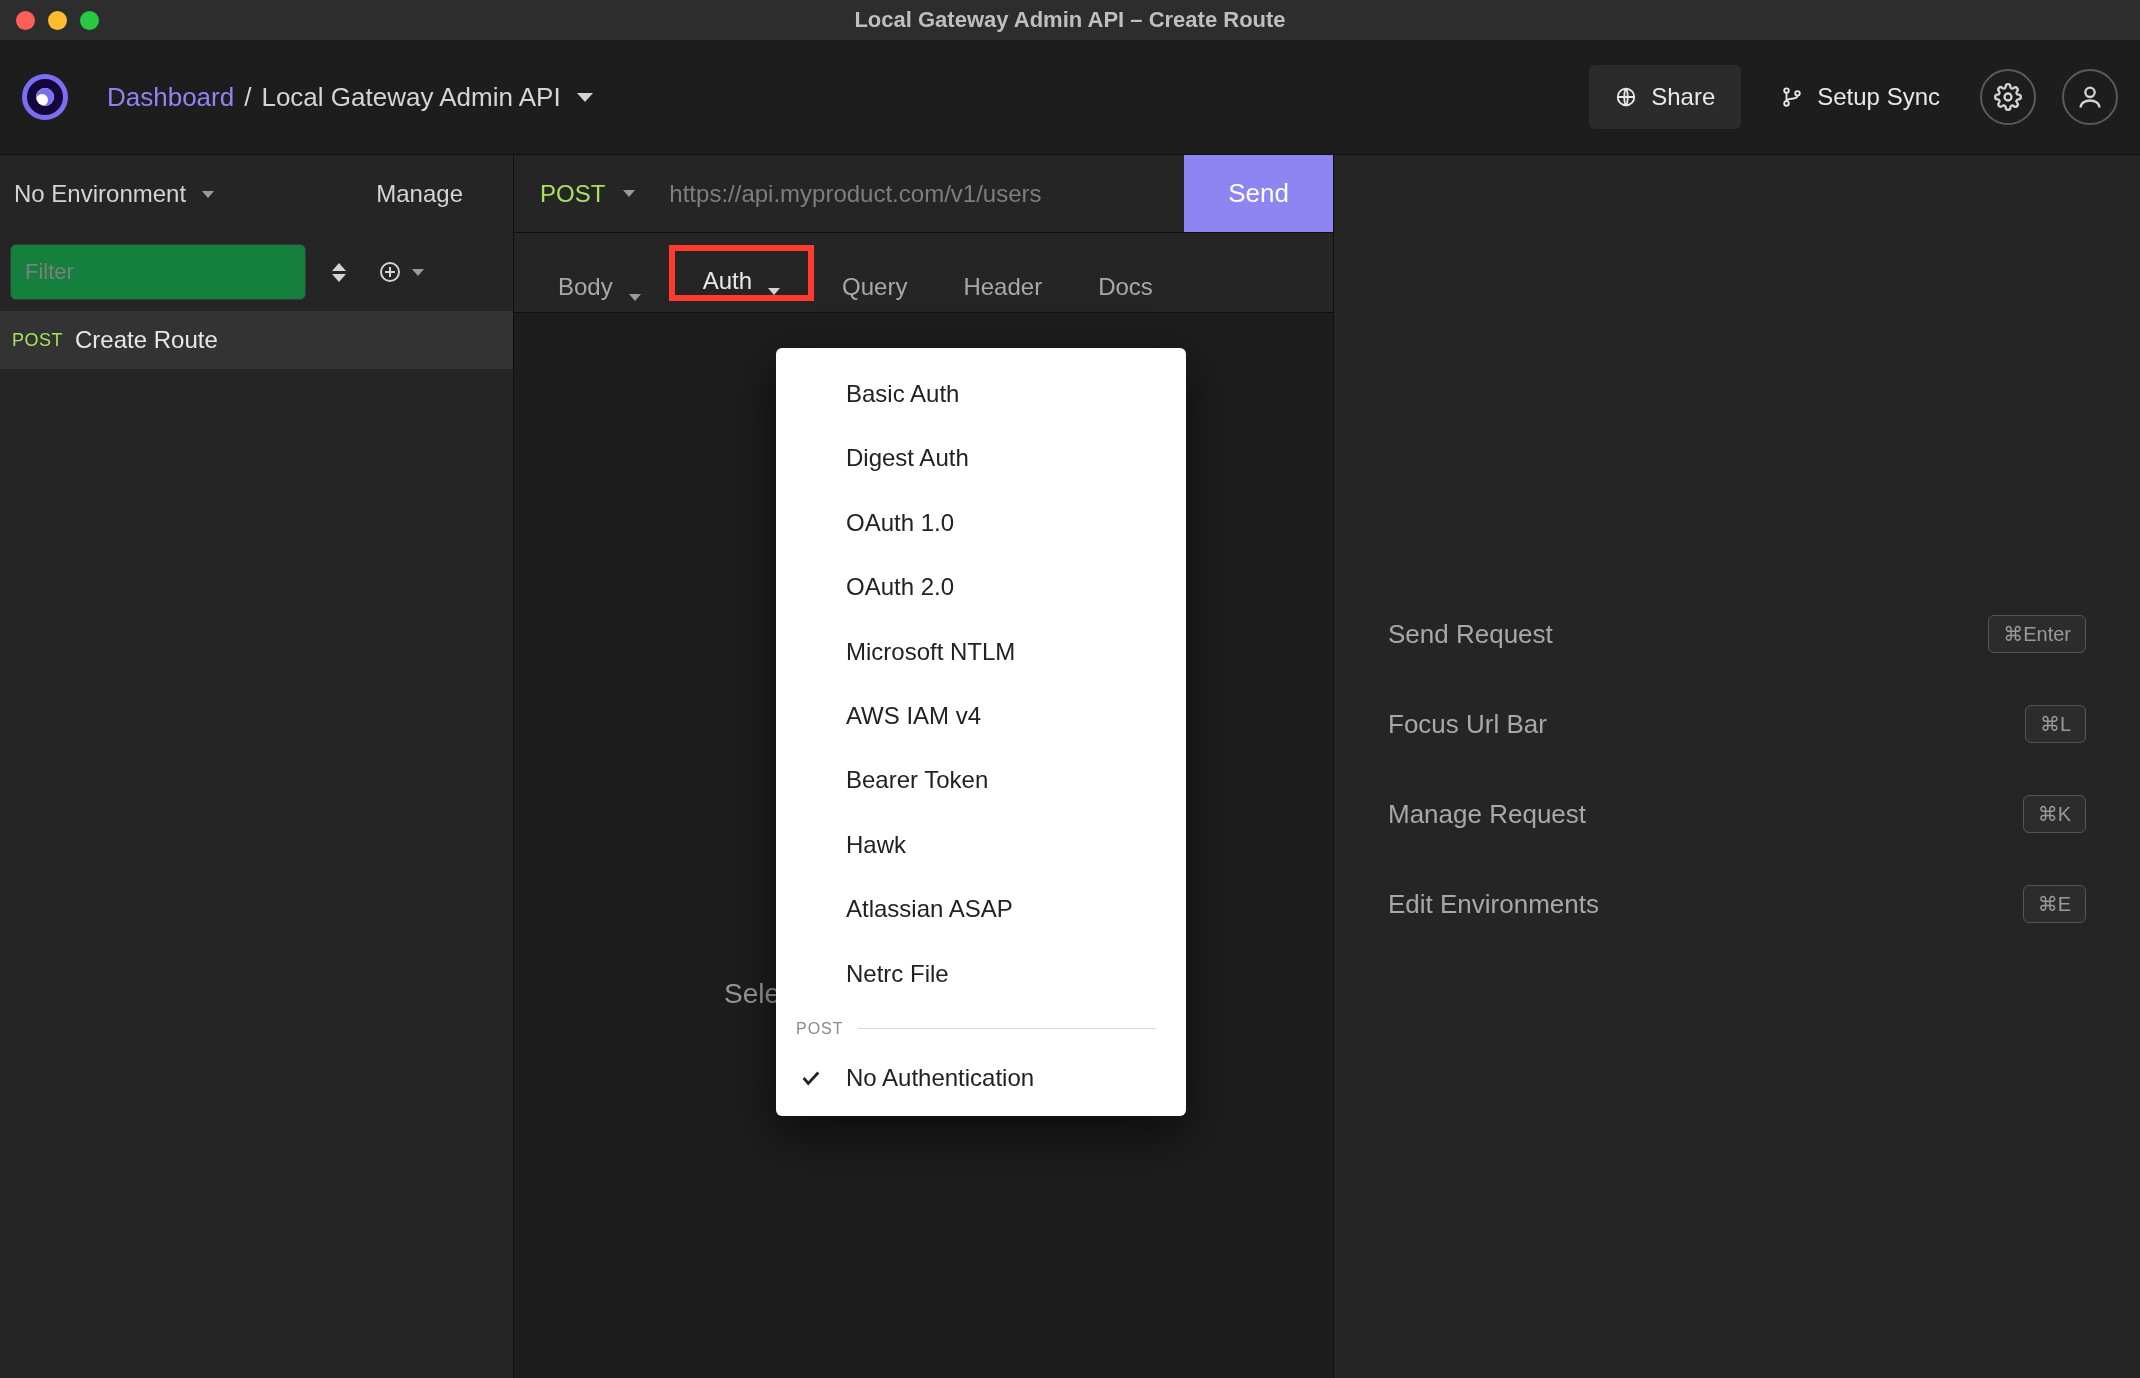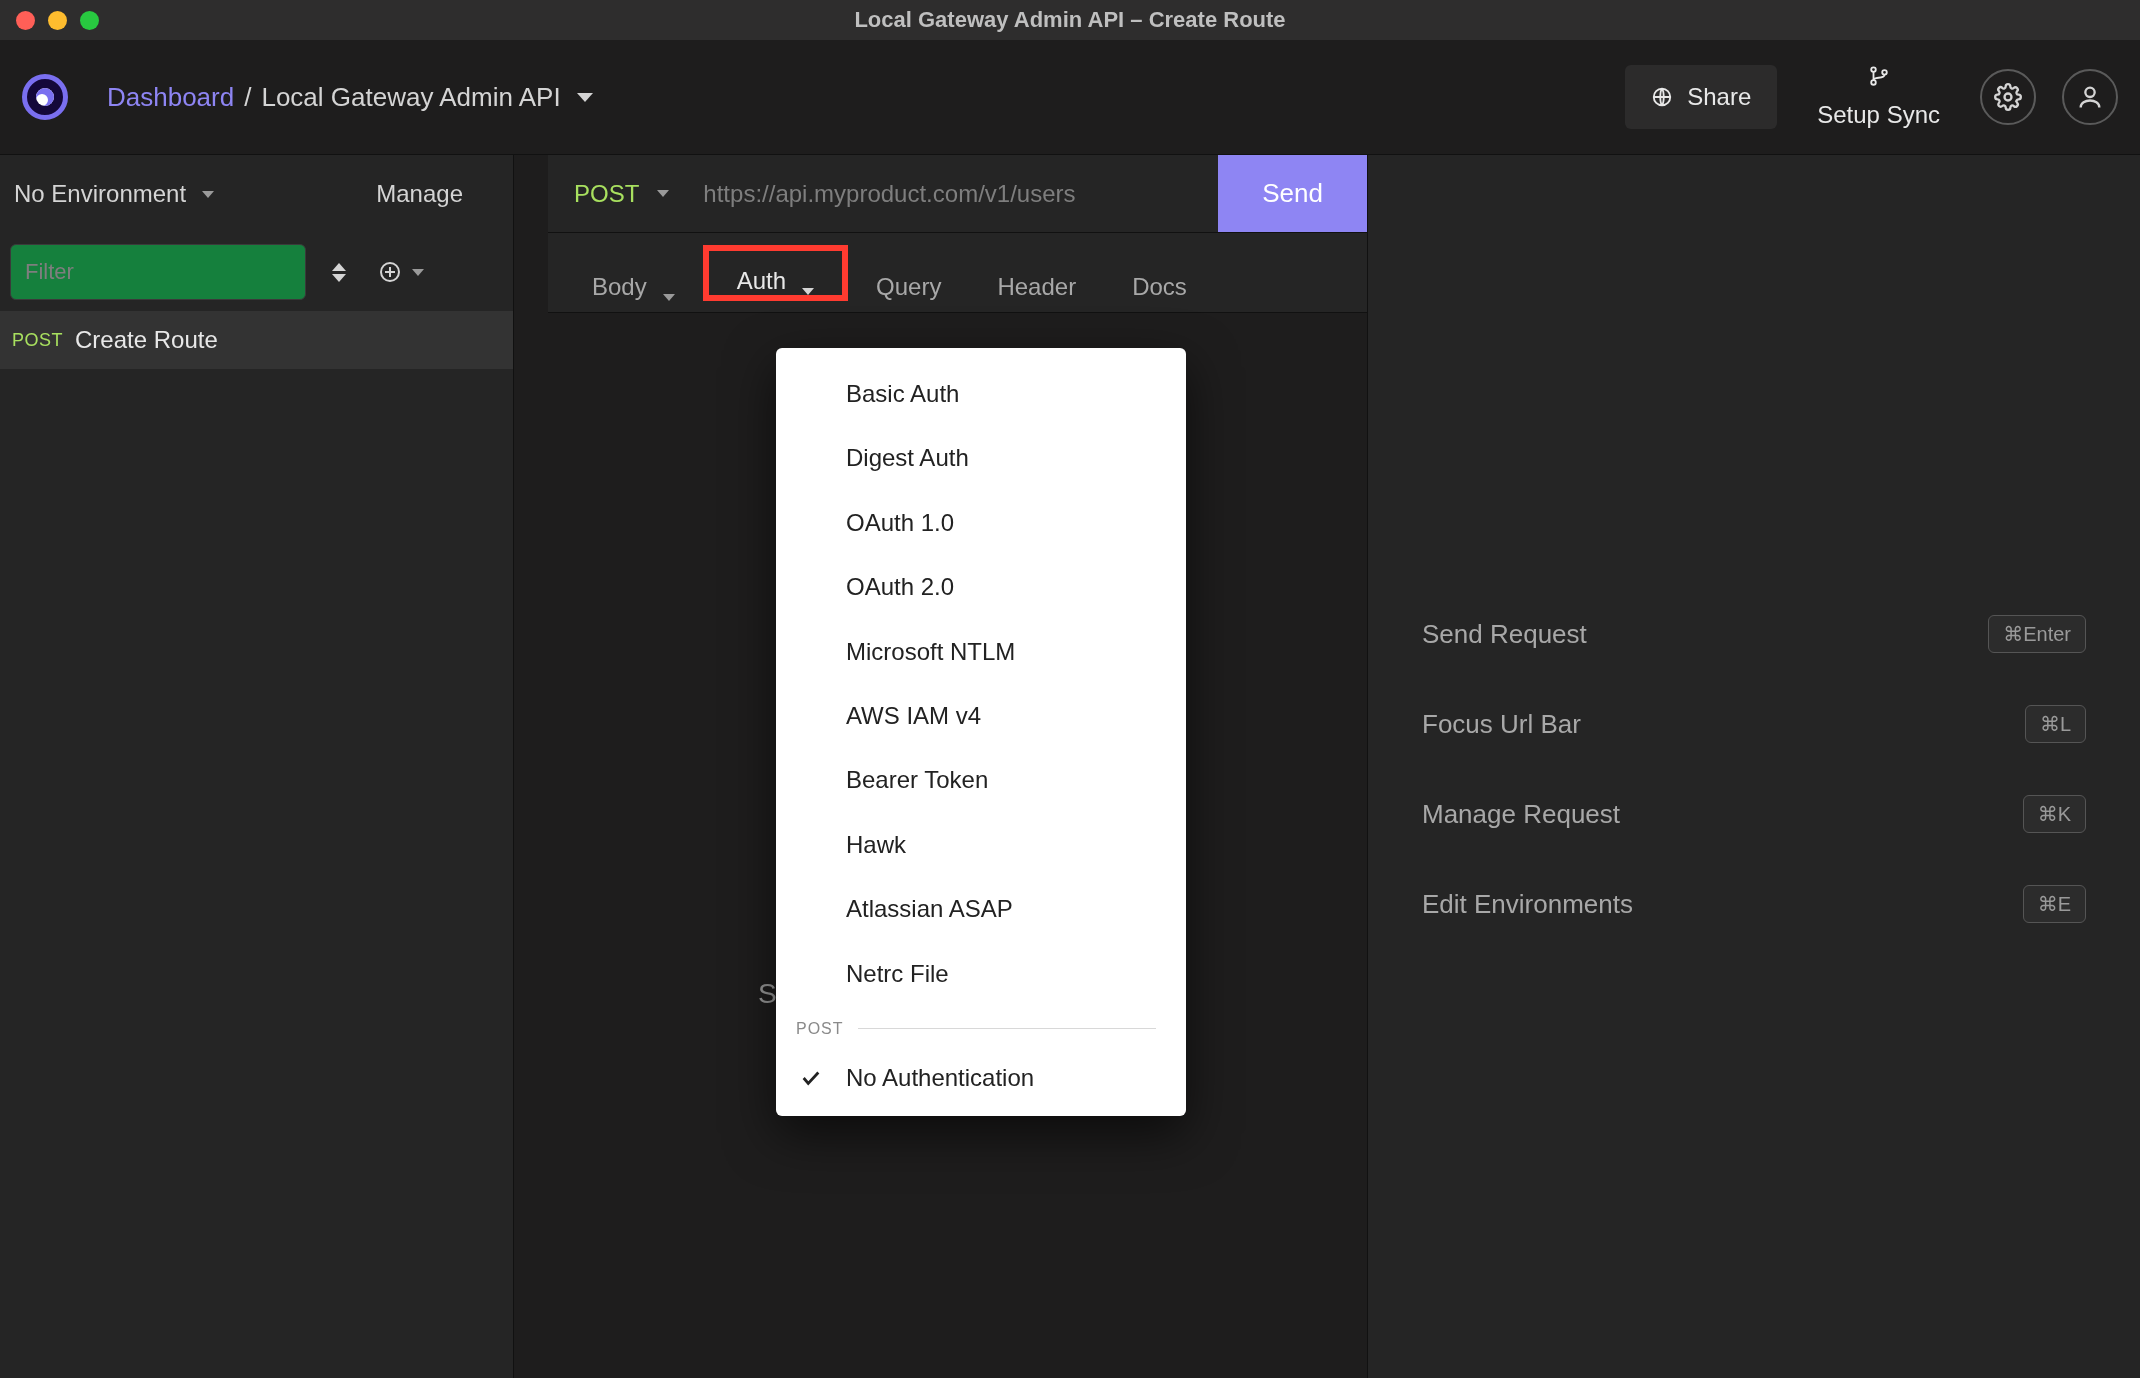--- a/index.html
+++ b/index.html
@@ -21,26 +21,26 @@
   .breadcrumb { font-size: 26px; display:flex; align-items:center; gap:10px;}
   .breadcrumb .dash { color:#8e85f3; font-weight:500;}
   .breadcrumb .sep { color:#d4d4d4;}
   .breadcrumb .proj { color:#d4d4d4; font-weight:400;}
   .caret-down { display:inline-block; width:0;height:0;border-left:8px solid transparent;border-right:8px solid transparent;border-top:9px solid #d4d4d4; margin-left:6px;}
   .caret-down.sm { border-left-width:6px;border-right-width:6px;border-top-width:7px;}
   .caret-down.grey { border-top-color:#9a9a9a;}
   .topnav-spacer{flex:1;}
   .topnav-actions{display:flex;align-items:center;gap:26px;}
   .btn-share{background:#2c2b2b;border-radius:6px;height:64px;padding:0 26px;display:flex;align-items:center;gap:14px;color:#e8e8e8;font-size:24px;cursor:pointer;justify-content:flex-end;}
-  .btn-setup{display:flex;align-items:center;gap:14px;color:#e8e8e8;font-size:24px;cursor:pointer;padding:0 14px;flex-direction:column;}
+  .btn-setup{display:flex;align-items:center;gap:14px;color:#e8e8e8;font-size:24px;cursor:pointer;padding:0 14px;}
   .icon-circle{width:56px;height:56px;border:2px solid #5a5a5a;border-radius:50%;display:flex;align-items:center;justify-content:center;color:#d4d4d4;cursor:pointer;}
   .icon-circle svg{width:28px;height:28px;}
   
   
-  .main { display:flex; height: calc(1378px - 155px); gap: 34px; }
+  .main { display:flex; height: calc(1378px - 155px); }
   
   
   .sidebar{width:514px;background:#252525;display:flex;flex-direction:column;border-right:1px solid #111;}
   .sidebar-top{display:flex;align-items:center;height:78px;padding:0 10px;}
   .env-select{flex:1;color:#d4d4d4;font-size:24px;display:flex;align-items:center;gap:10px;padding-left:4px;cursor:pointer;}
   .cookies-link{color:#d4d4d4;font-size:24px;padding:0 40px;cursor:pointer;}
   .sidebar-tools{display:flex;align-items:center;height:78px;padding:0 10px;gap:18px;}
   .filter-input{flex:1;max-width:296px;height:56px;background:#15803d;border:1px solid #3a3a3a;border-radius:6px;padding:0 14px;color:#d4d4d4;font-size:22px;}
   .filter-input::placeholder{color:#7e7e7e;}
   .tool-btn{color:#d4d4d4;font-size:24px;display:flex;align-items:center;gap:6px;cursor:pointer;padding:0 8px;}

